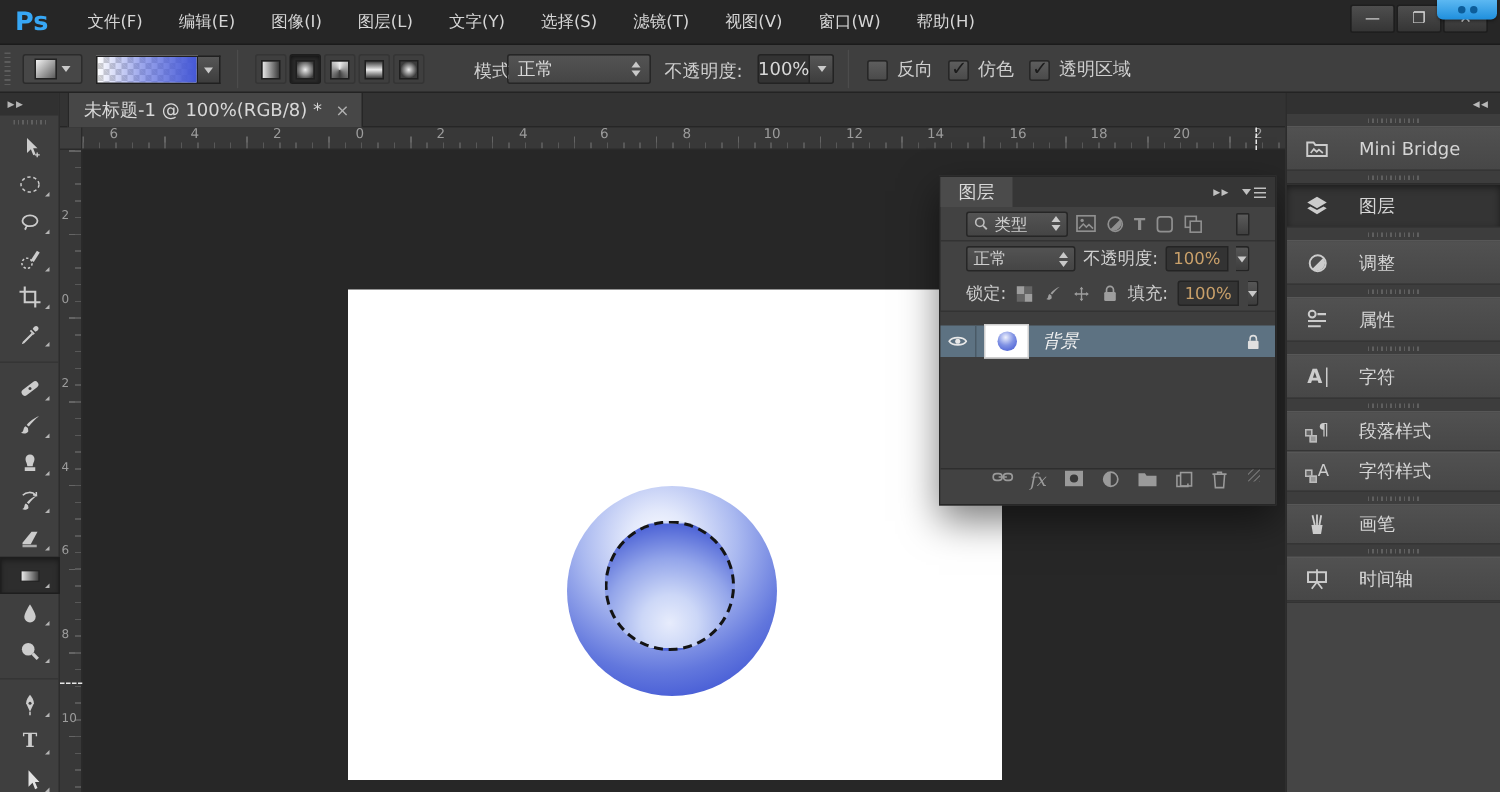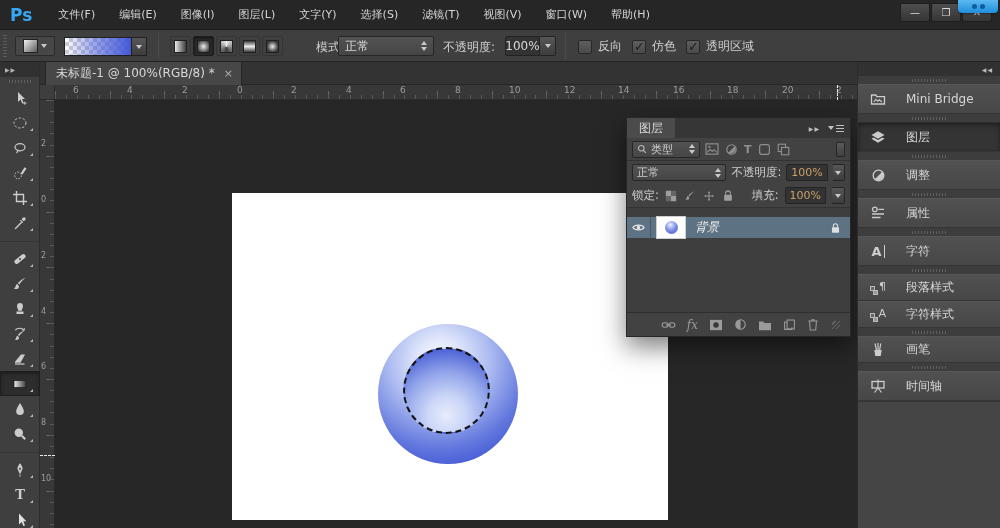--- a/index.html
+++ b/index.html
@@ -119,21 +119,21 @@
   
   .layers-panel{position:absolute;left:626px;top:117px;width:225px;height:220px;background:#424242;
                 border:1px solid #272727;box-shadow:0 10px 24px rgba(0,0,0,.5);display:flex;flex-direction:column;}
   .lp-header{height:20px;background:#363636;display:flex;align-items:center;flex:0 0 auto;}
   .lp-tab{height:20px;padding:0 12px;background:#4b4b4b;color:#d8d8d8;display:flex;align-items:center;font-size:12px;}
   .lp-head-icons{margin-left:auto;display:flex;align-items:center;gap:8px;padding-right:6px;color:#c0c0c0;}
   .dbl-arrow{font-size:6px;letter-spacing:1px;}
   .panel-menu{display:flex;align-items:center;gap:2px;}
   .panel-menu .tri{width:0;height:0;border-left:3px solid transparent;border-right:3px solid transparent;border-top:4px solid #c0c0c0;}
   .panel-menu .lines{width:8px;height:1px;background:#c0c0c0;box-shadow:0 3px 0 #c0c0c0,0 -3px 0 #c0c0c0;}
-  .lp-row{display:flex;align-items:center;padding:0 5px;flex:0 0 auto;}
+  .lp-row{display:flex;align-items:center;padding:0 17px;flex:0 0 auto;}
   .lp-filter{height:23px;border-bottom:1px solid #333;gap:5px;}
   .mini-select{height:17px;background:linear-gradient(#535353,#454545);border:1px solid #262626;border-radius:2px;
                display:flex;align-items:center;padding:0 4px;gap:4px;color:#cfcfcf;font-size:11px;}
   .filter-icons{display:flex;gap:6px;align-items:center;opacity:.65;}
   .lp-toggle{margin-left:auto;width:9px;height:15px;background:linear-gradient(#5a5a5a,#404040);border:1px solid #262626;border-radius:1px;}
   .lp-blend{height:23px;gap:5px;}
   .lp-label{color:#cfcfcf;font-size:11.5px;white-space:nowrap;}
   .pct{color:#c9a06a;font-size:11px;}
   .mini-val{height:17px;background:#333;border:1px solid #242424;border-radius:2px 0 0 2px;display:flex;align-items:center;padding:0 4px;}
   .mini-dd{width:13px;height:17px;background:linear-gradient(#565656,#3d3d3d);border:1px solid #242424;border-left:none;
@@ -141,21 +141,21 @@
   .lp-lock{height:24px;border-bottom:1px solid #333;gap:6px;}
   .lock-icons{display:flex;gap:7px;align-items:center;opacity:.8;}
   .lp-list{flex:1 1 auto;background:#3e3e3e;position:relative;}
   .layer-row{position:absolute;left:0;top:9px;width:100%;height:21px;background:#5d7282;display:flex;align-items:center;}
   .eye-cell{width:24px;height:100%;display:flex;align-items:center;justify-content:center;border-right:1px solid #4a5a66;}
   .thumb{width:30px;height:23px;background:#fff;border:1px solid #cfcfcf;margin-left:5px;position:relative;}
   .thumb i{position:absolute;left:8px;top:4px;width:13px;height:13px;border-radius:50%;display:block;
            background:radial-gradient(circle at 42% 30%,#eef1fd 0%,#8193e4 45%,#3a50d0 100%);}
   .layer-name{margin-left:9px;font-style:italic;color:#f0f0f0;font-size:12px;flex:1;}
   .layer-lock{margin-right:9px;}
-  .lp-bottom{height:24px;background:#424242;border-top:1px solid #2e2e2e;display:flex;align-items:center;
+  .lp-bottom{height:24px;background:#424242;border-top:1px solid #2e2e2e;display:flex;
              justify-content:flex-end;gap:11px;padding:0 10px 0 0;flex:0 0 auto;}
   .fx-text{font-style:italic;font-family:"DejaVu Serif","Liberation Serif",serif;color:#9a9a9a;font-size:12px;}
   .lp-bottom .corner{width:8px;height:8px;margin-left:2px;
       background:repeating-linear-gradient(135deg,transparent 0 2px,#6a6a6a 2px 3px);}
 
   
   .dock{position:absolute;left:857px;top:62px;width:143px;height:466px;background:#3d3d3d;border-left:1px solid #2c2c2c;
         display:flex;flex-direction:column;}
   .dock-collapse{height:14px;display:flex;align-items:center;justify-content:flex-end;padding-right:7px;
                  color:#b8b8b8;font-size:6px;letter-spacing:1px;background:#313131;}

